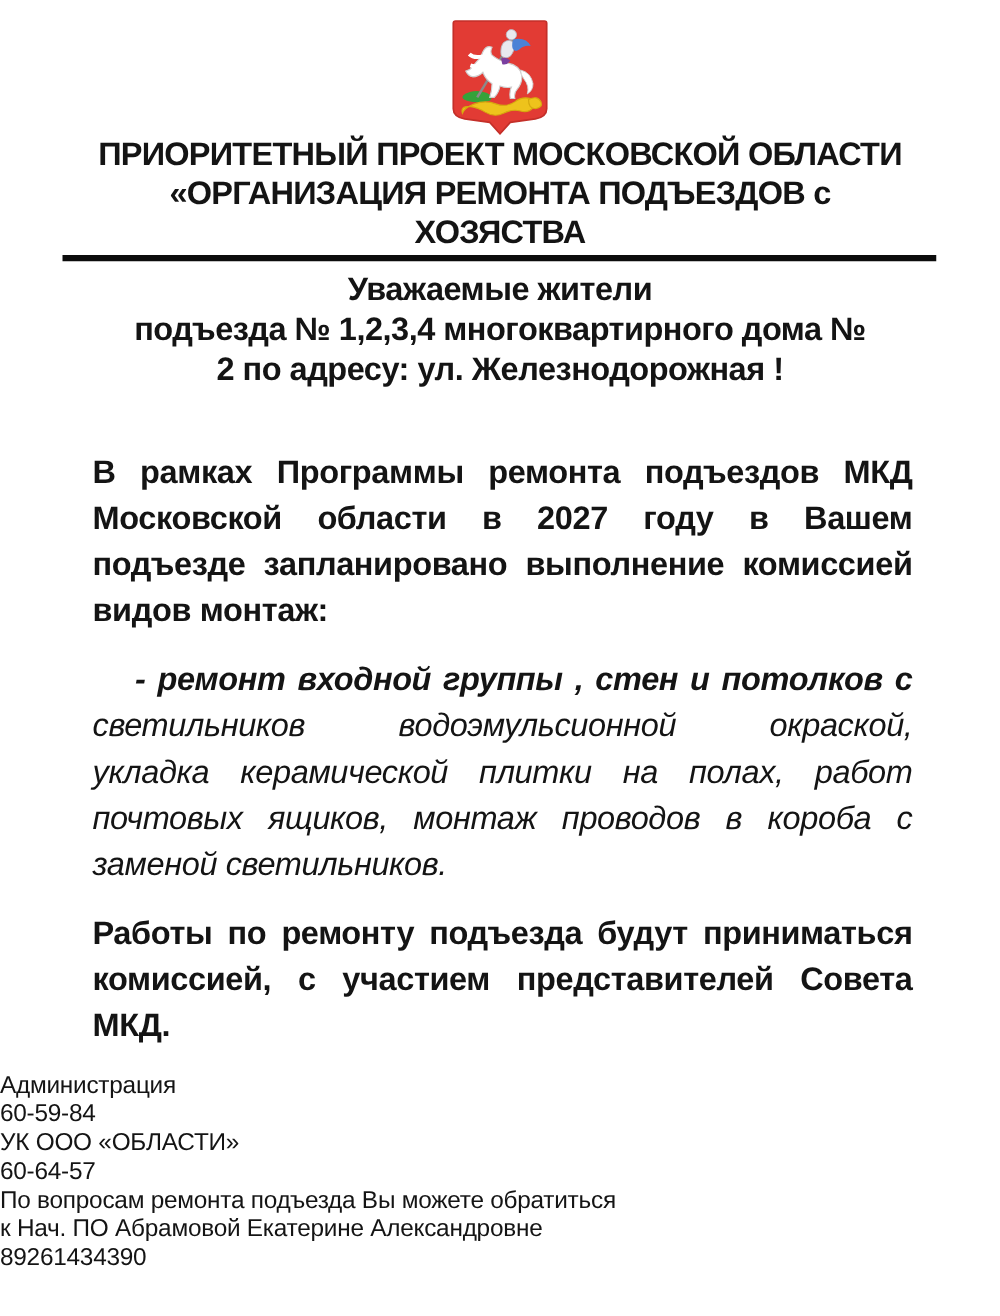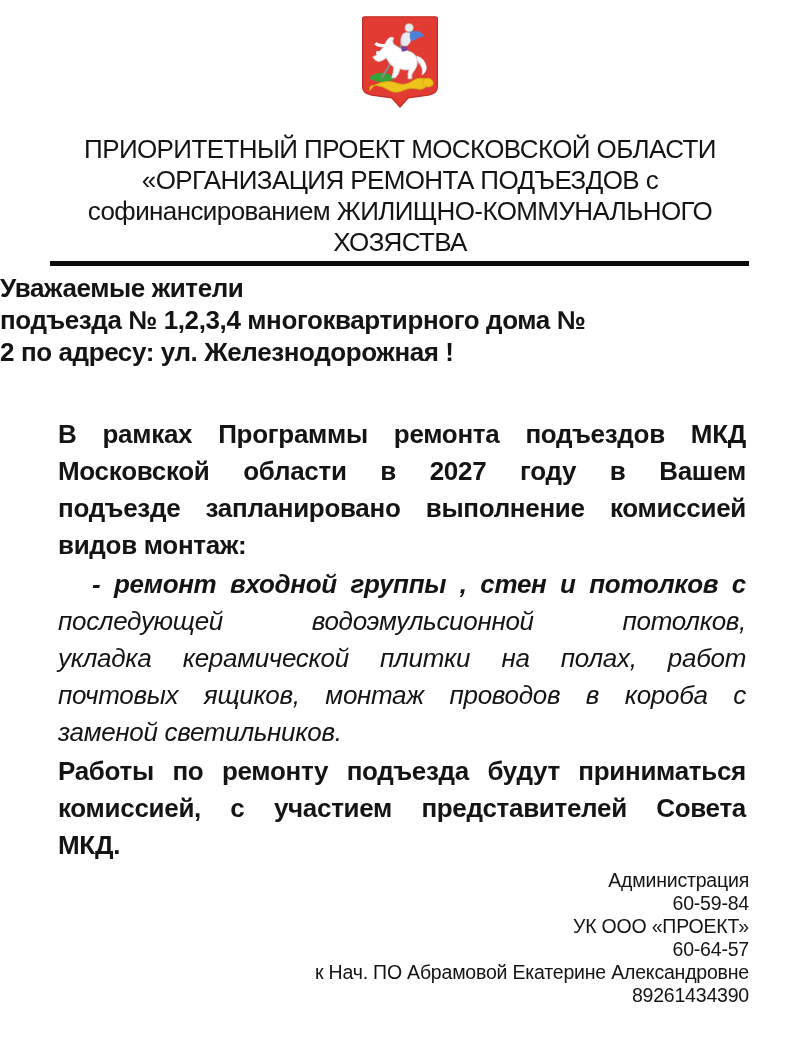--- a/index.html
+++ b/index.html
@@ -17,60 +17,58 @@
   .crest-wrap {
     padding-top: 14px;
     height: 108px;
     display: flex;
     justify-content: center;
     align-items: flex-start;
   }
   .crest-wrap svg { display: block; }
 
   .doc-header {
-    margin-top: 26px;
     text-align: center;
-    font-weight: 400;
+    font-weight: 700;
     font-size: 26px;
     line-height: 31px;
     letter-spacing: -0.6px;
   }
   .divider {
     height: 5px;
     background: #0c0c0c;
     margin: 3px 51px 0 50px;
     border: none;
   }
   .salutation {
     padding-top: 6px;
-    text-align: left;
+    text-align: center;
     font-weight: 700;
     font-size: 26px;
     line-height: 32px;
     letter-spacing: -0.4px;
   }
   .body-block {
     margin-top: 48px;
     padding-left: 56px;
     padding-right: 52px;
     font-size: 26px;
     line-height: 37px;
     letter-spacing: -0.3px;
   }
-  .para { margin: 2px; }
+  .para { margin: 18px; }
   .para.bold { font-weight: 700; }
   .para.italic { font-style: italic; font-weight: 400; }
   .jline { text-align: justify; text-align-last: justify; }
   .jlast { text-align: justify; text-align-last: left; }
   .indent { padding-left: 34px; font-weight: bold; }
 
   .contacts {
     margin-top: 5px;
     padding-right: 51px;
-    text-align: right;
     font-size: 19.5px;
     line-height: 23px;
     font-weight: 400;
     letter-spacing: -0.2px;
   }
 </style>
 </head>
 <body>
 
 <div class="page">
@@ -99,21 +97,20 @@
 
       <path d="M57 19 Q68 17 72 25 Q66 24 62 28 Q58 31 56 27 Q55 22 57 19 Z" fill="#4a82d6"></path>
 
       <path d="M46 36 Q51 34 54 38 Q51 42 47 41 Z" fill="#7a3fa0"></path>
     </svg>
   </div>
 
   <div class="doc-header">
     <div>ПРИОРИТЕТНЫЙ ПРОЕКТ МОСКОВСКОЙ ОБЛАСТИ</div>
     <div>«ОРГАНИЗАЦИЯ РЕМОНТА ПОДЪЕЗДОВ с</div>
-    <div>софинансированием ЖИЛИЩНО-КОММУНАЛЬНОГО</div>
     <div>ХОЗЯСТВА</div>
   </div>
 
   <hr class="divider">
 
   <div class="salutation">
     <div>Уважаемые жители</div>
     <div>подъезда № 1,2,3,4 многоквартирного дома №</div>
     <div>2 по адресу: ул. Железнодорожная !</div>
   </div>
@@ -122,36 +119,37 @@
 
     <div class="para bold">
       <div class="jline">В рамках Программы ремонта подъездов МКД</div>
       <div class="jline">Московской области в 2027 году в Вашем</div>
       <div class="jline">подъезде запланировано выполнение комиссией</div>
       <div class="jlast">видов монтаж:</div>
     </div>
 
     <div class="para italic">
       <div class="jline indent">- ремонт входной группы , стен и потолков с</div>
-      <div class="jline">последующей водоэмульсионной потолков,</div>
+      <div class="jline">светильников водоэмульсионной окраской,</div>
       <div class="jline">укладка керамической плитки на полах, работ</div>
       <div class="jline">почтовых ящиков, монтаж проводов в короба с</div>
       <div class="jlast">заменой светильников.</div>
     </div>
 
     <div class="para bold">
       <div class="jline">Работы по ремонту подъезда будут приниматься</div>
       <div class="jline">комиссией, с участием представителей Совета</div>
       <div class="jlast">МКД.</div>
     </div>
 
   </div>
 
   <div class="contacts">
     <div>Администрация</div>
     <div>60-59-84</div>
-    <div>УК ООО «ПРОЕКТ»</div>
+    <div>УК ООО «ОБЛАСТИ»</div>
     <div>60-64-57</div>
+    <div>По вопросам ремонта подъезда Вы можете обратиться</div>
     <div>к Нач. ПО Абрамовой Екатерине Александровне</div>
     <div>89261434390</div>
   </div>
 
 </div>
 
 </body></html>

